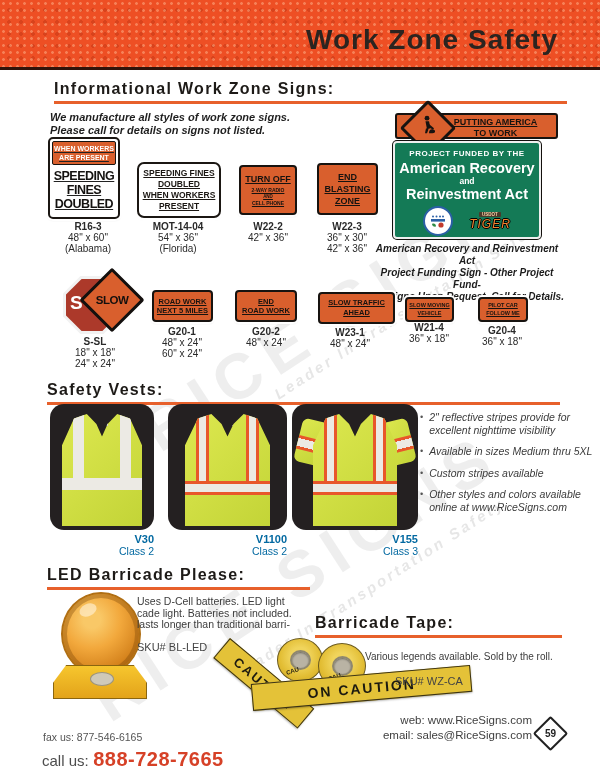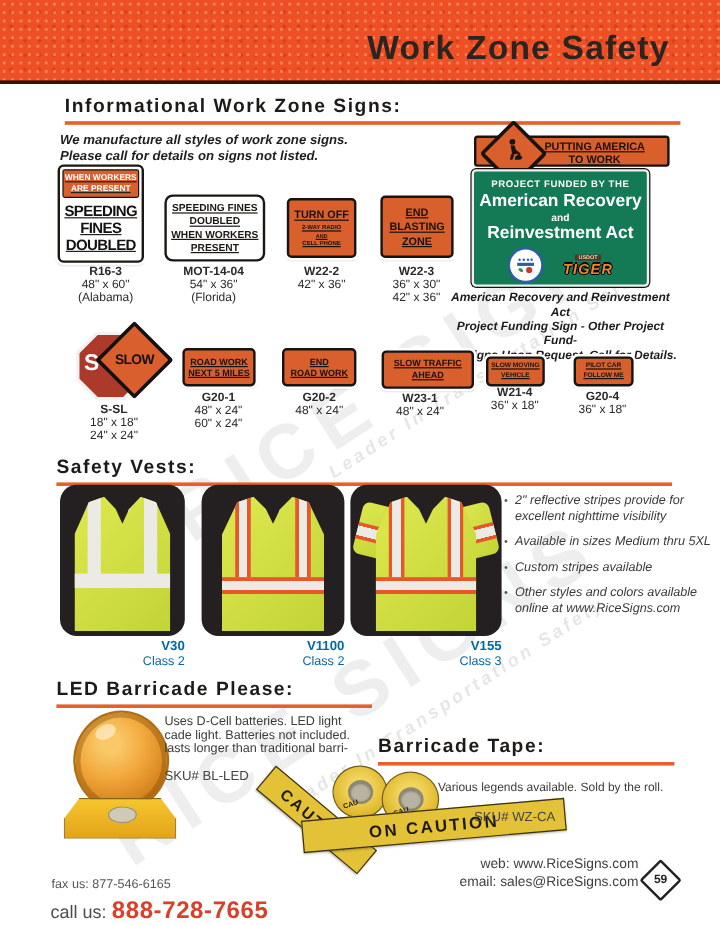--- a/index.html
+++ b/index.html
@@ -65,21 +65,21 @@
   .g1{font-size:8px;font-weight:700;letter-spacing:.5px;}
   .g2{font-size:14.5px;font-weight:700;margin-top:2px;}
   .g3{font-size:8.5px;font-weight:700;}
   .g4{font-size:14.5px;font-weight:700;}
   .glogos{display:flex;justify-content:center;align-items:center;gap:16px;margin-top:4px;}
   .usdot{width:26px;height:26px;border-radius:50%;background:#fff;border:2px solid #2a5fa5;
        display:flex;align-items:center;justify-content:center;}
   .tiger{display:flex;flex-direction:column;align-items:center;}
   .tiger-top{font-size:4.5px;font-weight:700;color:#f8d2a8;background:#4a3a2a;
        padding:0 3px;border-radius:1px;}
-  .tiger-word{font-size:12px;font-weight:700;font-style:italic;color:#f0832f;letter-spacing:1px;
+  .tiger-word{font-size:12px;font-weight:400;font-style:italic;color:#f0832f;letter-spacing:1px;
        text-shadow:-1px 0 #000,1px 0 #000,0 -1px #000,0 1px #000;}
   .gcaption{position:absolute;left:368px;top:243px;width:198px;text-align:center;
        font-size:10px;line-height:12px;font-weight:700;font-style:italic;color:#1c1c1c;}
 
   
   .ssl{left:50px;top:270px;width:92px;height:70px;}
   .oct-w{position:absolute;left:13px;top:6px;width:58px;height:58px;background:#f2f2f2;
        clip-path:polygon(30% 0,70% 0,100% 30%,100% 70%,70% 100%,30% 100%,0 70%,0 30%);}
   .oct-r{position:absolute;left:3px;top:3px;width:52px;height:52px;background:#ac392a;
        clip-path:polygon(30% 0,70% 0,100% 30%,100% 70%,70% 100%,30% 100%,0 70%,0 30%);}

